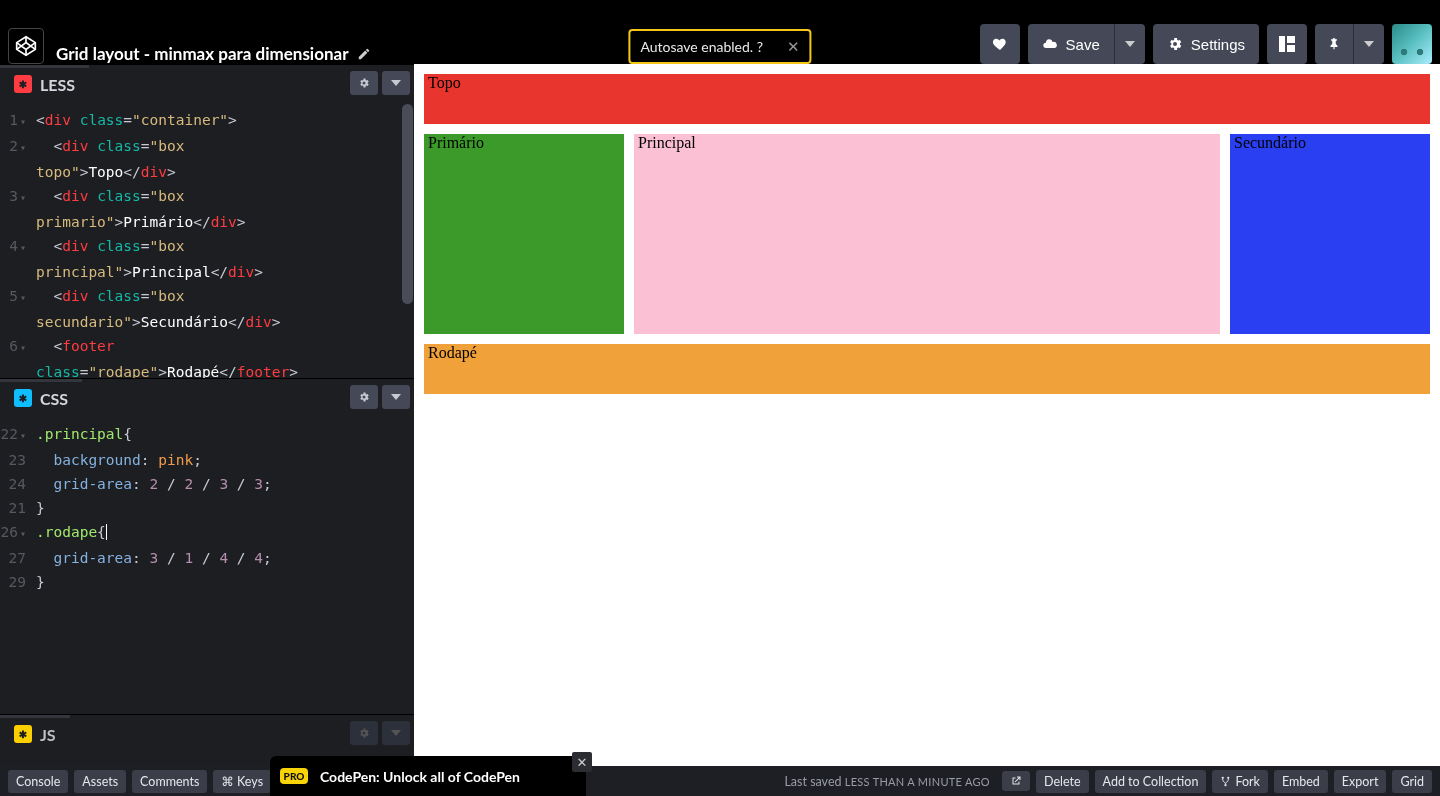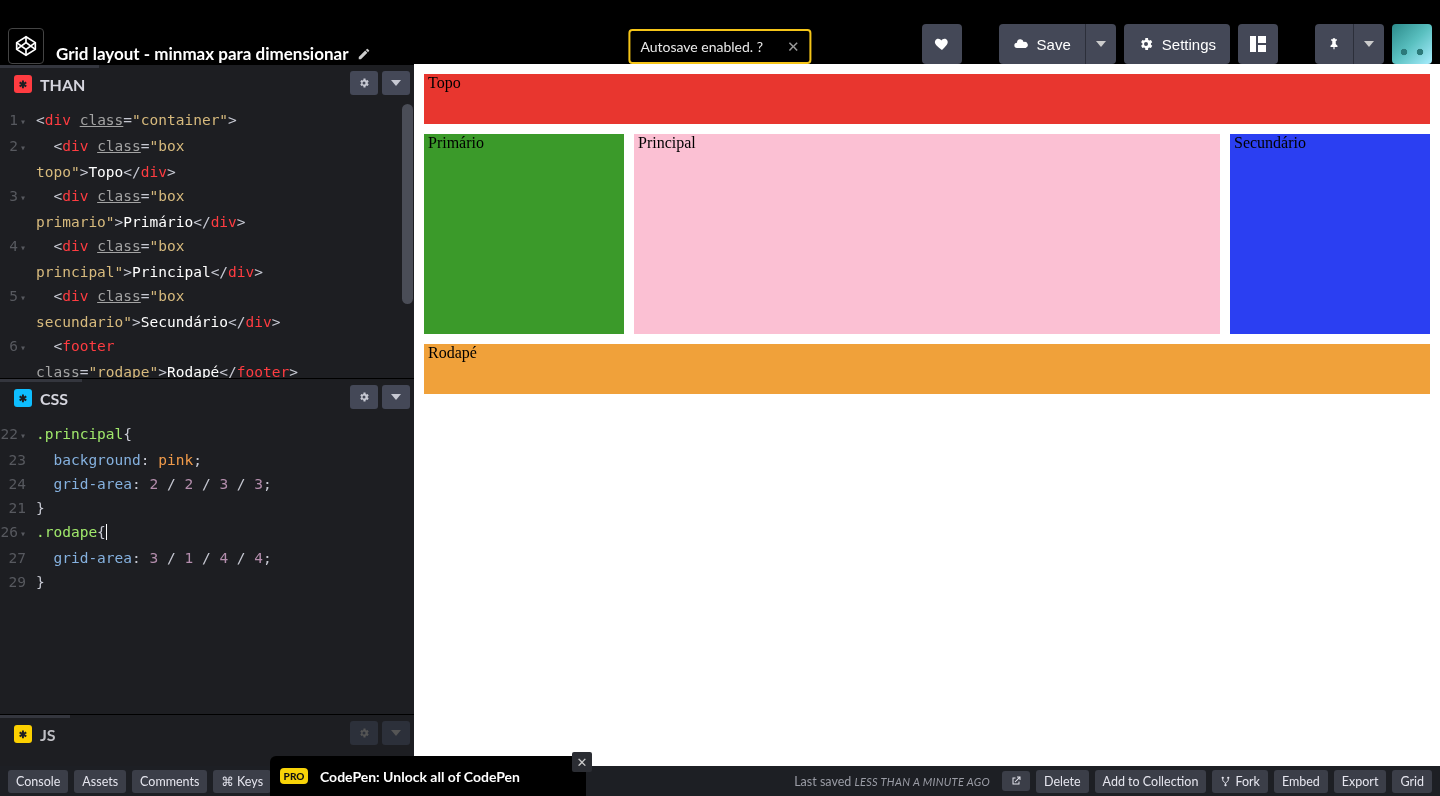--- a/index.html
+++ b/index.html
@@ -63,21 +63,21 @@
     height: 40px;
     padding: 0 14px;
     font-size: 15px;
     display: flex;
     align-items: center;
     gap: 8px;
     cursor: pointer;
   }
   .btn.icon-only { padding: 0 12px; }
   .btn.split { padding: 0 10px; border-left: 1px solid #2c2f3a; }
-  .btn-group { display: flex; margin-left: 29px; }
+  .btn-group { display: flex; }
   .btn-group .btn { border-radius: 0; }
   .btn-group .btn:first-child { border-radius: 4px 0 0 4px; }
   .btn-group .btn:last-child { border-radius: 0 4px 4px 0; }
   .avatar {
     width: 40px; height: 40px; border-radius: 4px;
     background: linear-gradient(135deg, #2b8a8a 0%, #5ac0c0 50%, #aef 100%);
     position: relative;
   }
   .avatar::after{
     content:""; position:absolute; inset:0;
@@ -142,21 +142,21 @@
     position: relative;
   }
   .code .row { display: flex; }
   .gutter {
     width: 36px; text-align: right; color: #57595f; padding-right: 10px;
     flex: none; user-select: none;
   }
   .gutter .fold { color:#57595f; font-size:10px; margin-left:2px; }
   .codeline { white-space: pre; color:#c7c9d3; }
   .tok-tag   { color:#ff3c41; }
-  .tok-attr  { color:#a3a3a3;text-decoration:underline; }
+  .tok-attr  { color:#14b8a6; }
   .tok-str   { color:#d7ba7d; }
   .tok-text  { color:#fff; }
   .tok-sel   { color:#a0e86b; }
   .tok-prop  { color:#85b1df; }
   .tok-val   { color:#f19b4a; }
   .tok-num   { color:#b48ead; }
   .tok-punc  { color:#c7c9d3; }
   .cursor { border-left: 1px solid #fff; animation: blink 1s steps(1) infinite; }
   @keyframes blink { 50% { border-color: transparent; } }
 
@@ -206,21 +206,21 @@
     gap: 6px;
     position: relative;
   }
   .fbtn {
     background: #3b3e48; color: #e5e5ee; border-radius: 3px;
     padding: 4px 8px; cursor: pointer; font-size: 12.5px;
   }
   .fbtn.icon { display: inline-flex; align-items: center; gap: 4px; }
   .footer-right { margin-left: auto; display: flex; align-items: center; gap: 6px; }
   .saved { color:#9a9ca5; font-size: 12.5px; margin-right: 6px; }
-  .saved .ago { font-size: 11px; letter-spacing: .3px; font-style: italic; }
+  .saved .ago { font-size: 11px; letter-spacing: .3px; }
 
   
   .promo {
     position: absolute;
     left: 270px;
     bottom: 0;
     width: 316px;
     height: 40px;
     background: #000;
     display: flex;
@@ -320,21 +320,21 @@
   </div>
 </div>
 
 <div class="main">
   <div class="editors">
 
     <div class="html-panel">
       <div class="panel-header">
         <div class="panel-tab active">
           <span class="lang-badge lang-html">✱</span>
-          <span>THAN</span>
+          <span>LESS</span>
         </div>
         <div class="panel-actions">
           <div class="mini-btn">
             <svg width="12" height="12" viewBox="0 0 24 24" fill="#c7c9d3">
                 <path d="M19.4 13a7.8 7.8 0 0 0 0-2l2-1.6-2-3.4-2.4.9a7.7 7.7 0 0 0-1.7-1L15 3h-4l-.3 2.9a7.7 7.7 0 0 0-1.7 1l-2.4-.9-2 3.4L6.6 11a7.8 7.8 0 0 0 0 2l-2 1.6 2 3.4 2.4-.9a7.7 7.7 0 0 0 1.7 1L11 21h4l.3-2.9a7.7 7.7 0 0 0 1.7-1l2.4.9 2-3.4L19.4 13zM12 15a3 3 0 1 1 0-6 3 3 0 0 1 0 6z"></path>
               </svg>
           </div>
           <div class="mini-btn">
             <svg width="10" height="10" viewBox="0 0 10 6" fill="#c7c9d3">
                 <path d="M0 0l5 6 5-6z"></path>

